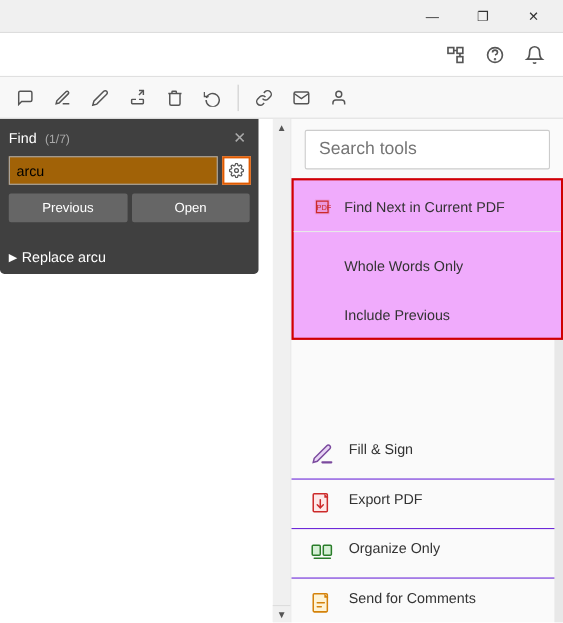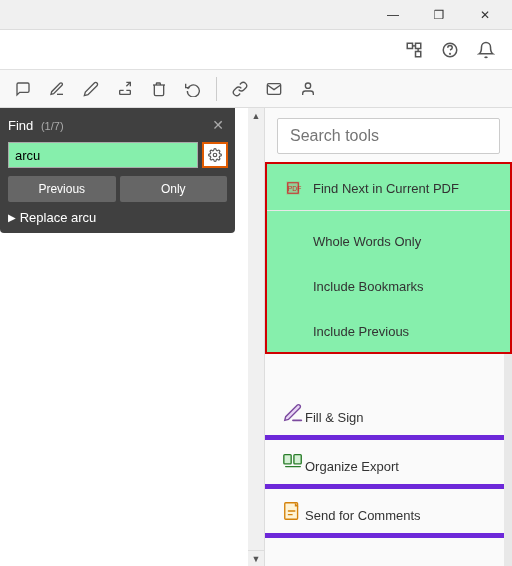--- a/index.html
+++ b/index.html
@@ -135,21 +135,21 @@
     }
     .find-input-row {
       display: flex;
       align-items: center;
       gap: 4px;
       margin-bottom: 8px;
     }
     .find-input {
       flex: 1;
       height: 26px;
-      background: #86efac;
+      background: #a16207;
       border: 1px solid #aaa;
       padding: 2px 6px;
       font-size: 13px;
       color: #000;
       outline: none;
     }
     .find-gear {
       width: 26px;
       height: 26px;
       background: #fff;
@@ -158,21 +158,21 @@
       align-items: center;
       justify-content: center;
       cursor: pointer;
       color: #555;
       font-size: 14px;
       flex-shrink: 0;
     }
     .find-buttons {
       display: flex;
       gap: 4px;
-      margin-bottom: 8px;
+      margin-bottom: 24px;
     }
     .find-btn {
       flex: 1;
       height: 26px;
       background: #666;
       color: #fff;
       border: none;
       cursor: pointer;
       font-size: 12px;
       border-radius: 2px;
@@ -249,21 +249,21 @@
       outline: none;
       border-radius: 2px;
     }
 
     
     .dropdown-overlay {
       position: absolute;
       top: 54px;
       left: 0;
       right: 0;
-      background: #86efac;
+      background: #f0abfc;
       border: 2px solid #d00000;
       z-index: 20;
       padding: 6px 0;
     }
 
     .dropdown-item {
       display: flex;
       align-items: center;
       padding: 8px 16px;
       cursor: pointer;
@@ -293,24 +293,25 @@
       color: #333;
       margin-top: 16px;
     }
 
     
     .tools-list {
       padding: 8px 0;
     }
     .tool-item {
       display: flex;
-      align-items: flex-end;
+      align-items: flex-start;
       padding: 10px 16px;
       cursor: pointer;
-      border-bottom: 5px solid #6d28d9;
+      gap: 12px;
+      border-bottom: 1px solid #6d28d9;
     }
     .tool-icon {
       width: 24px;
       height: 24px;
       display: flex;
       align-items: center;
       justify-content: center;
       flex-shrink: 0;
     }
     .tool-label {
@@ -472,21 +473,21 @@
         <input class="find-input" value="arcu" style="">
         <div class="find-gear">
           <svg width="14" height="14" viewBox="0 0 24 24" fill="none" stroke="#555" stroke-width="2">
             <circle cx="12" cy="12" r="3"></circle>
             <path d="M19.4 15a1.65 1.65 0 0 0 .33 1.82l.06.06a2 2 0 0 1-2.83 2.83l-.06-.06a1.65 1.65 0 0 0-1.82-.33 1.65 1.65 0 0 0-1 1.51V21a2 2 0 0 1-4 0v-.09A1.65 1.65 0 0 0 9 19.4a1.65 1.65 0 0 0-1.82.33l-.06.06a2 2 0 0 1-2.83-2.83l.06-.06A1.65 1.65 0 0 0 4.68 15a1.65 1.65 0 0 0-1.51-1H3a2 2 0 0 1 0-4h.09A1.65 1.65 0 0 0 4.6 9a1.65 1.65 0 0 0-.33-1.82l-.06-.06a2 2 0 0 1 2.83-2.83l.06.06A1.65 1.65 0 0 0 9 4.68a1.65 1.65 0 0 0 1-1.51V3a2 2 0 0 1 4 0v.09a1.65 1.65 0 0 0 1 1.51 1.65 1.65 0 0 0 1.82-.33l.06-.06a2 2 0 0 1 2.83 2.83l-.06.06A1.65 1.65 0 0 0 19.4 9a1.65 1.65 0 0 0 1.51 1H21a2 2 0 0 1 0 4h-.09a1.65 1.65 0 0 0-1.51 1z"></path>
           </svg>
         </div>
       </div>
       <div class="find-buttons">
         <button class="find-btn">Previous</button>
-        <button class="find-btn">Only</button>
+        <button class="find-btn">Open</button>
       </div>
       <div class="find-replace">
         <span class="find-replace-arrow">▶</span>
         <span class="find-replace-text">Replace arcu</span>
       </div>
     </div>
 
     <div class="pdf-content">
       <div class="pdf-text-line"> </div>
       <div class="pdf-text-line"> </div>
@@ -525,51 +526,58 @@
       </div>
 
 
       <div class="dropdown-sep"></div>
 
       <div class="dropdown-simple">
         <span>Whole Words Only</span>
       </div>
 
 
-      <div class="dropdown-simple">
-        <span>Include Bookmarks</span>
-      </div>
 
       <div class="dropdown-simple">
         <span>Include Previous</span>
       </div>
     </div>
 
     <div class="tools-list" style="margin-top: 220px;">
 
       <div class="tool-item">
         <div class="tool-icon icon-purple">
           <svg width="22" height="22" viewBox="0 0 24 24" fill="none">
             <path d="M12 20h9" stroke="#7b4a9e" stroke-width="2" stroke-linecap="round"></path>
             <path d="M16.5 3.5a2.121 2.121 0 0 1 3 3L7 19l-4 1 1-4L16.5 3.5z" fill="#e8d5f5" stroke="#7b4a9e" stroke-width="1.5"></path>
           </svg>
         </div>
         <span class="tool-label">Fill &amp; Sign</span>
       </div>
 
+      <div class="tool-item">
+        <div class="tool-icon icon-red">
+          <svg width="22" height="22" viewBox="0 0 24 24" fill="none">
+            <rect x="3" y="2" width="14" height="18" rx="1" fill="#fde8e8" stroke="#cc2a2a" stroke-width="1.5"></rect>
+            <path d="M14 2l4 4h-4V2z" fill="#cc2a2a"></path>
+            <path d="M7 13l3 3 3-3M10 16V8" stroke="#cc2a2a" stroke-width="1.5" stroke-linecap="round"></path>
+          </svg>
+        </div>
+        <span class="tool-label">Export PDF</span>
+      </div>
 
       <div class="tool-item">
         <div class="tool-icon icon-green">
           <svg width="22" height="22" viewBox="0 0 24 24" fill="none">
             <rect x="2" y="4" width="8" height="10" rx="1" fill="#d5f0d5" stroke="#2a7d2a" stroke-width="1.5"></rect>
             <rect x="13" y="4" width="8" height="10" rx="1" fill="#d5f0d5" stroke="#2a7d2a" stroke-width="1.5"></rect>
             <line x1="4" y1="17" x2="20" y2="17" stroke="#2a7d2a" stroke-width="1.5" stroke-linecap="round"></line>
           </svg>
         </div>
-        <span class="tool-label">Organize Export</span>
+        <span class="tool-label">Organize Only</span>
       </div>
 
       <div class="tool-item">
         <div class="tool-icon icon-orange">
           <svg width="22" height="22" viewBox="0 0 24 24" fill="none">
             <rect x="3" y="3" width="14" height="18" rx="1" fill="#fef3d5" stroke="#d4820a" stroke-width="1.5"></rect>
             <path d="M14 3l4 4h-4V3z" fill="#d4820a"></path>
             <path d="M7 12h7M7 16h4" stroke="#d4820a" stroke-width="1.5" stroke-linecap="round"></path>
           </svg>
         </div>

